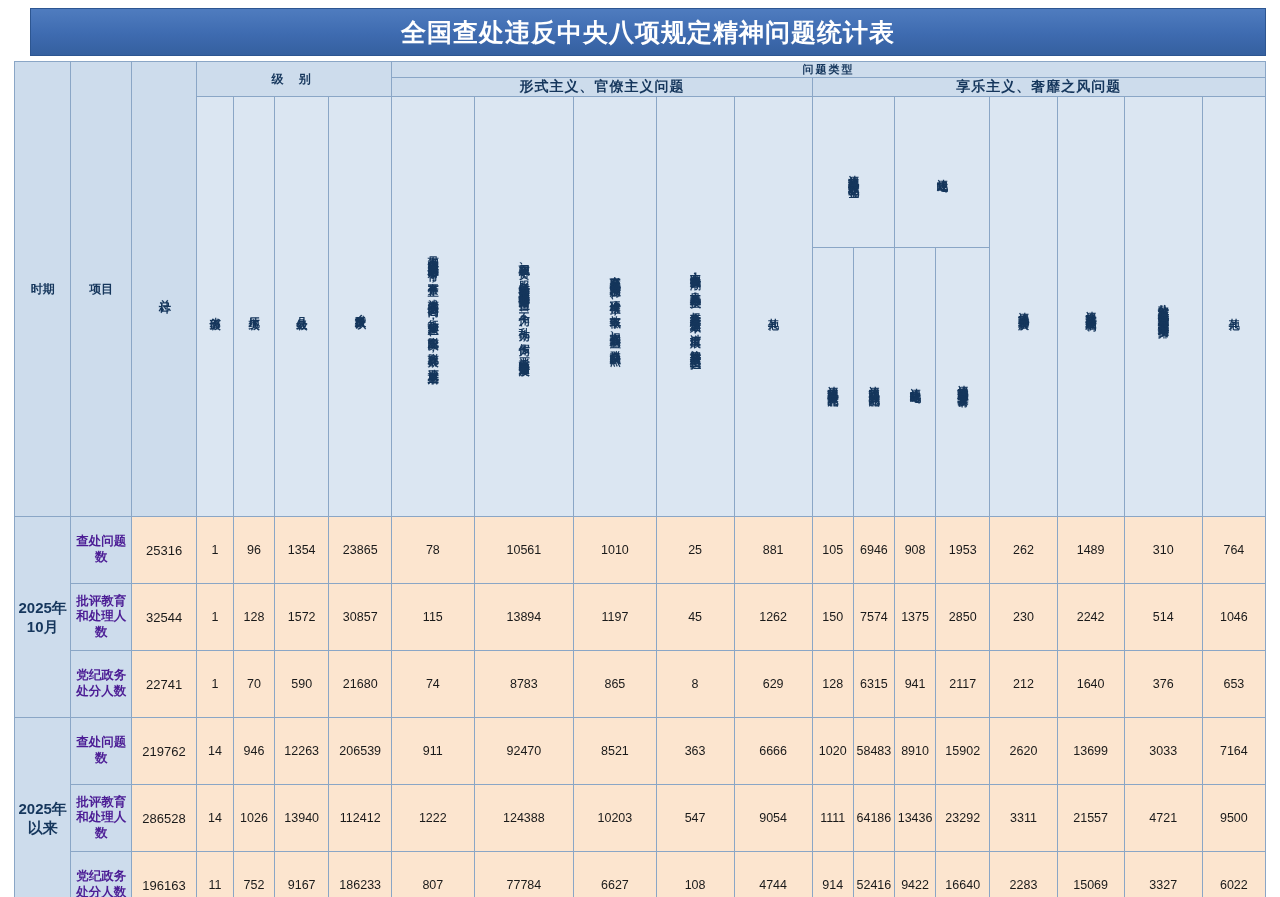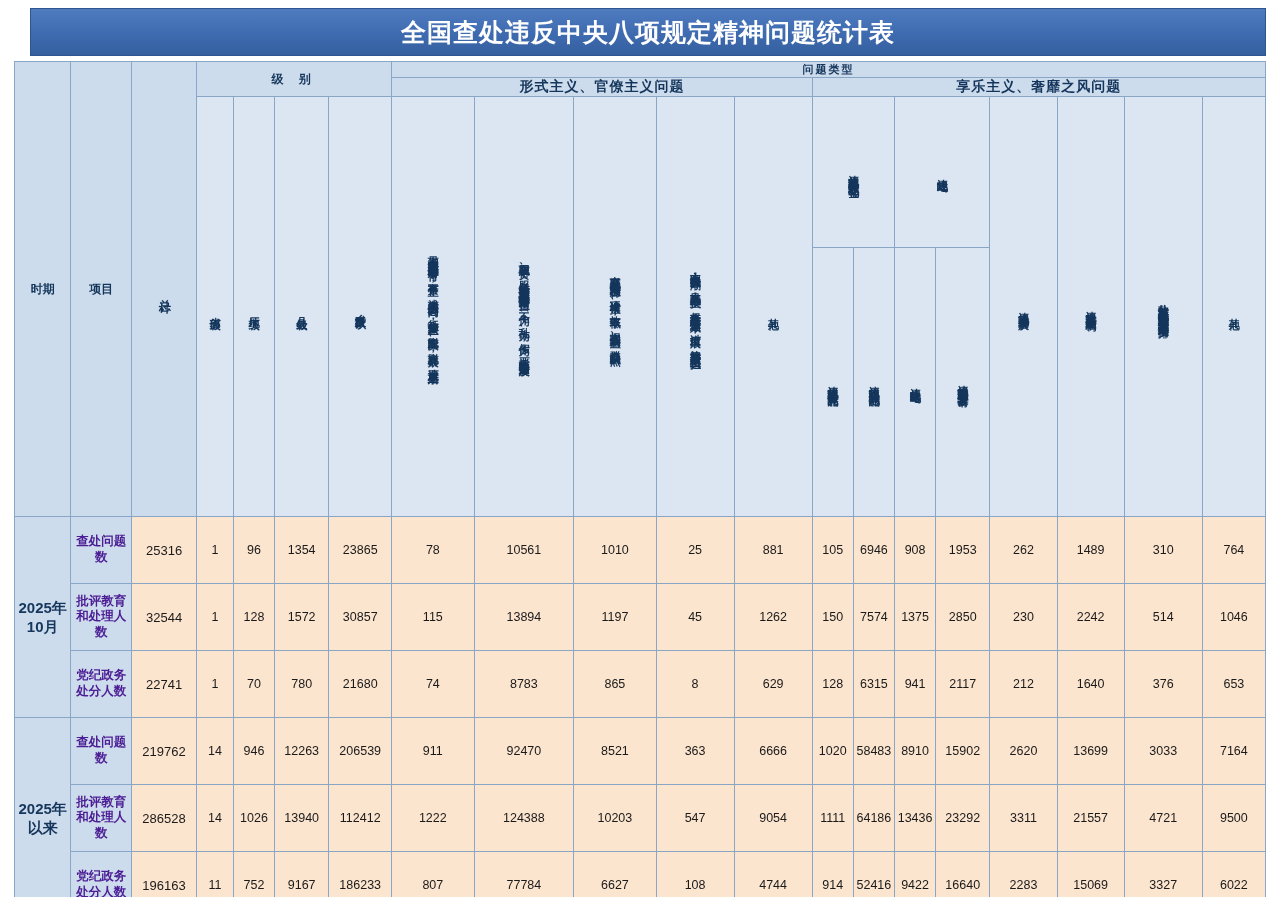--- a/index.html
+++ b/index.html
@@ -262,21 +262,21 @@
         <td class="num">230</td>
         <td class="num">2242</td>
         <td class="num">514</td>
         <td class="num">1046</td>
       </tr>
       <tr>
         <td class="rowlabel">党纪政务处分人数</td>
         <td class="num total">22741</td>
         <td class="num">1</td>
         <td class="num">70</td>
-        <td class="num">780</td>
+        <td class="num">590</td>
         <td class="num">21680</td>
         <td class="num">74</td>
         <td class="num">8783</td>
         <td class="num">865</td>
         <td class="num">8</td>
         <td class="num">629</td>
         <td class="num">128</td>
         <td class="num">6315</td>
         <td class="num">941</td>
         <td class="num">2117</td>

